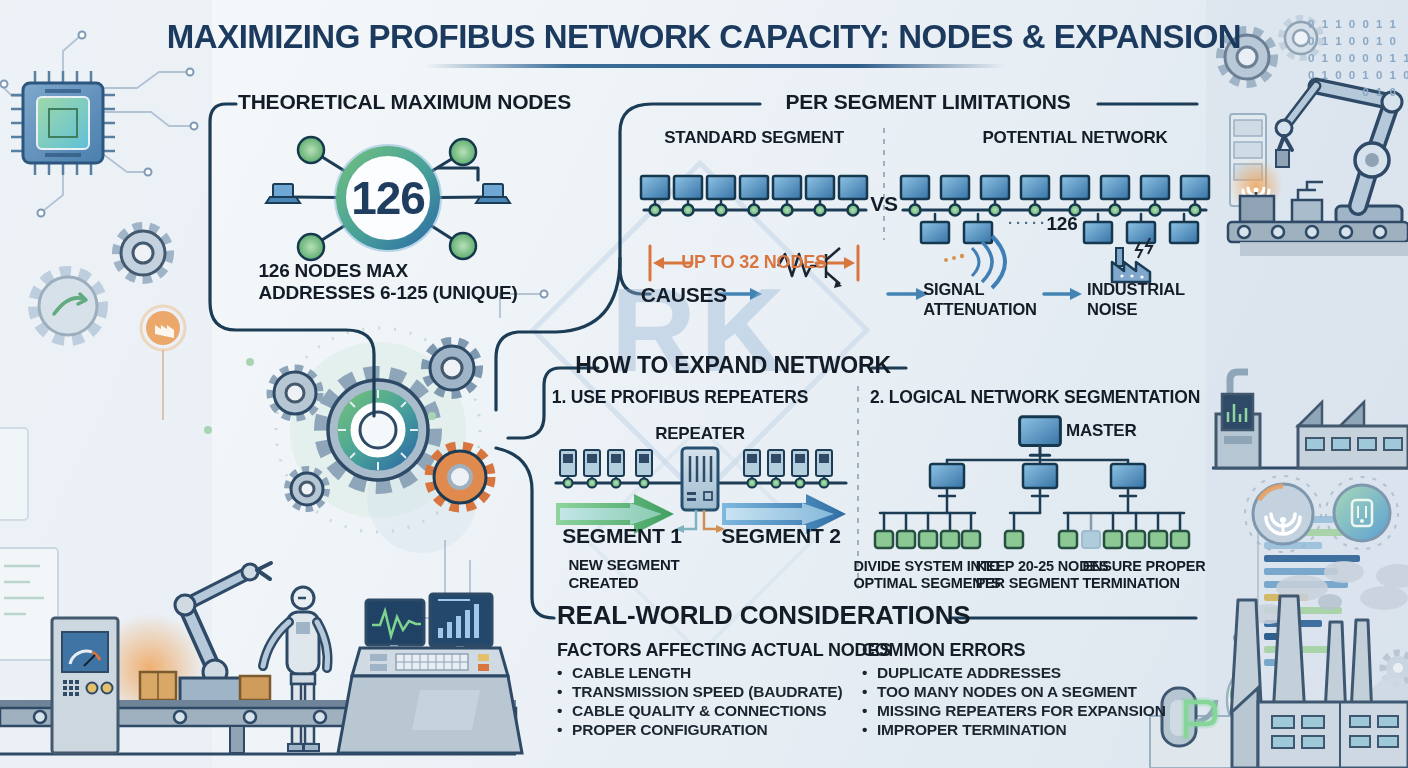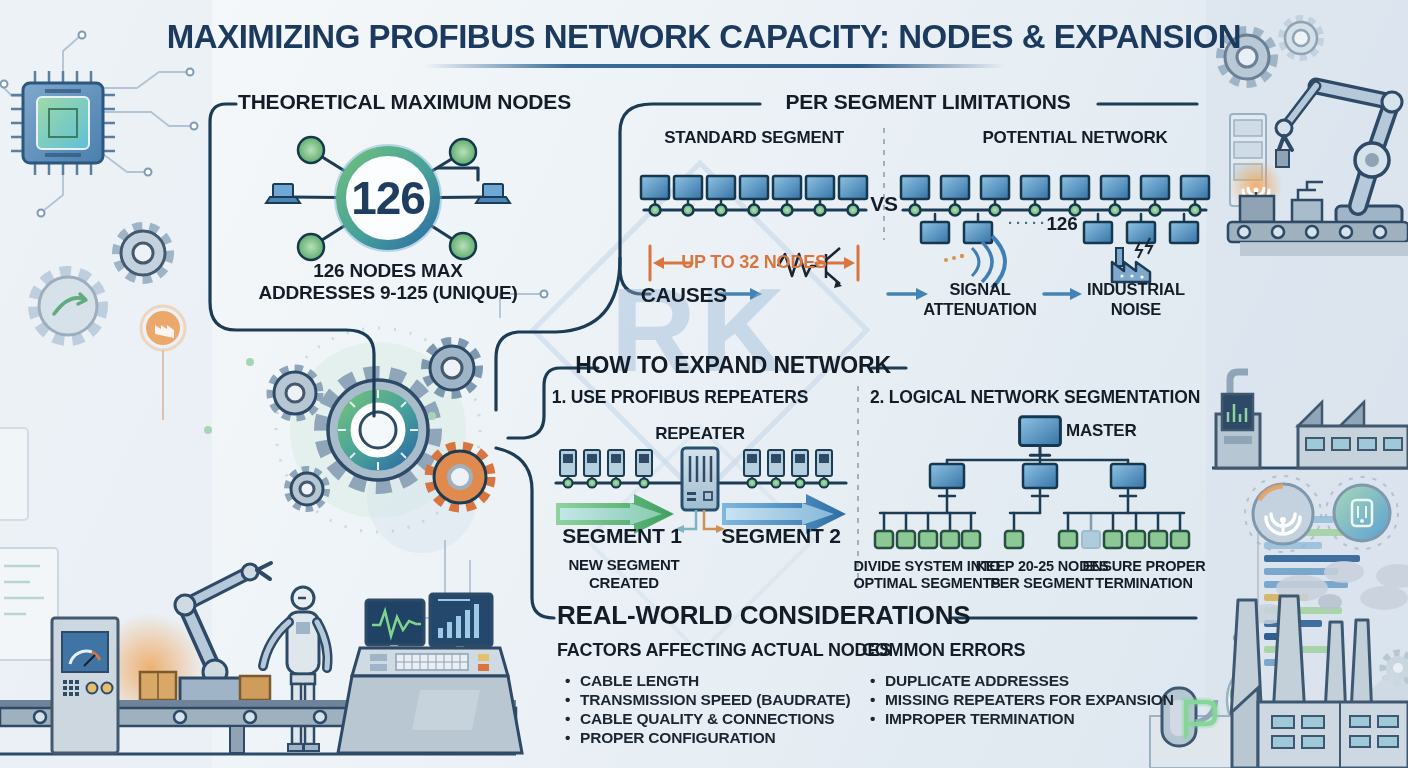--- a/index.html
+++ b/index.html
@@ -1,25 +1,25 @@
 <!DOCTYPE html>
 <html><head>
 <meta charset="utf-8">
 <style>
   html,body{margin:0;padding:0;background:#cfd8e0}
   .stage{position:relative;width:1408px;height:768px;overflow:hidden;
     background:linear-gradient(115deg,#f7fafc 0%,#eef3f7 38%,#e3ebf2 72%,#dbe5ee 100%);
     font-family:"Liberation Sans","DejaVu Sans",sans-serif;color:#16222e}
   .abs{position:absolute}
-  .ctr{transform:translateX(-50%);text-align:center}
+  .ctr{transform:translateX(-50%);text-align:left}
   .b{font-weight:bold;letter-spacing:-0.2px;white-space:nowrap}
   .title{font-size:33px;color:#1c3a5e;letter-spacing:-0.5px}
   .underline{background:linear-gradient(90deg,rgba(90,130,170,0),#3a6d99 25%,#2e5d8a 75%,rgba(90,130,170,0))}
   .wm{font-size:118px;font-weight:bold;color:rgba(148,180,212,0.40);letter-spacing:4px}
-  ul.blist{margin:8px;padding:0;list-style:none}
+  ul.blist{margin:0;padding:0;list-style:none}
   ul.blist li{font-size:15.5px;font-weight:bold;line-height:19px;color:#1b2530;
     letter-spacing:-0.2px;padding-left:15px;position:relative;white-space:nowrap}
   ul.blist li::before{content:"•";position:absolute;left:0}
   .bin{font-size:11.5px;font-weight:bold;letter-spacing:2px;line-height:17px;color:#8aa7c4;white-space:nowrap}
   
   .ln{stroke:#1c3c55;stroke-width:3.2;fill:none;stroke-linecap:round;stroke-linejoin:round}
   .thin{stroke-width:2.5}
   .dashsep{stroke:#9fb0bf;stroke-width:2;stroke-dasharray:5 6;fill:none}
   .oj{stroke:#d9763f;stroke-width:3;fill:none;stroke-linecap:round}
   .bluea{stroke:#4484b4;stroke-width:3.5;fill:none;stroke-linecap:round}
@@ -708,21 +708,21 @@
 
 <div class="abs ctr b title" style="left:704px;top:18px">MAXIMIZING PROFIBUS NETWORK CAPACITY: NODES &amp; EXPANSION</div>
 <div class="abs underline" style="left:424px;top:64px;width:580px;height:4px"></div>
 
 <div class="abs ctr b" style="left:928px;top:90px;font-size:21px;color:#141d27">PER SEGMENT LIMITATIONS</div>
 <div class="abs b" style="left:238px;top:90px;font-size:21px;color:#141d27">THEORETICAL MAXIMUM NODES</div>
 
 <div class="abs ctr b" style="left:388px;top:171px;font-size:46px;color:#1e3d5f;letter-spacing:-1px">126</div>
 <div class="abs ctr b" style="left:388px;top:260px;font-size:19px;color:#141d27;line-height:22px">
   <div>126 NODES MAX</div>
-  <div>ADDRESSES 9-125 (UNIQUE)</div>
+  <div>ADDRESSES 6-125 (UNIQUE)</div>
 </div>
 
 <div class="abs ctr b" style="left:754px;top:128px;font-size:17px;color:#141d27">STANDARD SEGMENT</div>
 <div class="abs ctr b" style="left:1075px;top:128px;font-size:17px;color:#141d27">POTENTIAL NETWORK</div>
 <div class="abs ctr b" style="left:754px;top:252px;font-size:18px;color:#d9763f">UP TO 32 NODES</div>
 <div class="abs ctr b" style="left:884px;top:192px;font-size:21px;color:#141d27">VS</div>
 <div class="abs ctr b" style="left:1028px;top:214px;font-size:15px;letter-spacing:3px;color:#4a6a85">·····</div>
 <div class="abs ctr b" style="left:1062px;top:213px;font-size:19px;color:#141d27">126</div>
 
 <div class="abs ctr b" style="left:684px;top:283px;font-size:21px;color:#141d27">CAUSES</div>
@@ -763,18 +763,26 @@
 <div class="abs b" style="left:557px;top:640px;font-size:18px;color:#141d27">FACTORS AFFECTING ACTUAL NODES</div>
 <ul class="abs blist" style="left:557px;top:663px">
   <li>CABLE LENGTH</li>
   <li>TRANSMISSION SPEED (BAUDRATE)</li>
   <li>CABLE QUALITY &amp; CONNECTIONS</li>
   <li>PROPER CONFIGURATION</li>
 </ul>
 <div class="abs b" style="left:862px;top:640px;font-size:18px;color:#141d27">COMMON ERRORS</div>
 <ul class="abs blist" style="left:862px;top:663px">
   <li>DUPLICATE ADDRESSES</li>
+  <li>TOO MANY NODES ON A SEGMENT</li>
   <li>MISSING REPEATERS FOR EXPANSION</li>
   <li>IMPROPER TERMINATION</li>
 </ul>
 
+<div class="abs" style="left:1308px;top:16px;text-align:right;width:90px">
+  <div class="bin">0 1 1 0 0 1  1</div>
+  <div class="bin">0 1 1 0 0  1 0</div>
+  <div class="bin">0 1 0 0 0 0 1 1</div>
+  <div class="bin">0 1 0 0 1 0 1 0</div>
+  <div class="bin">0 1 0</div>
+</div>
 
 </div>
 
 </body></html>

